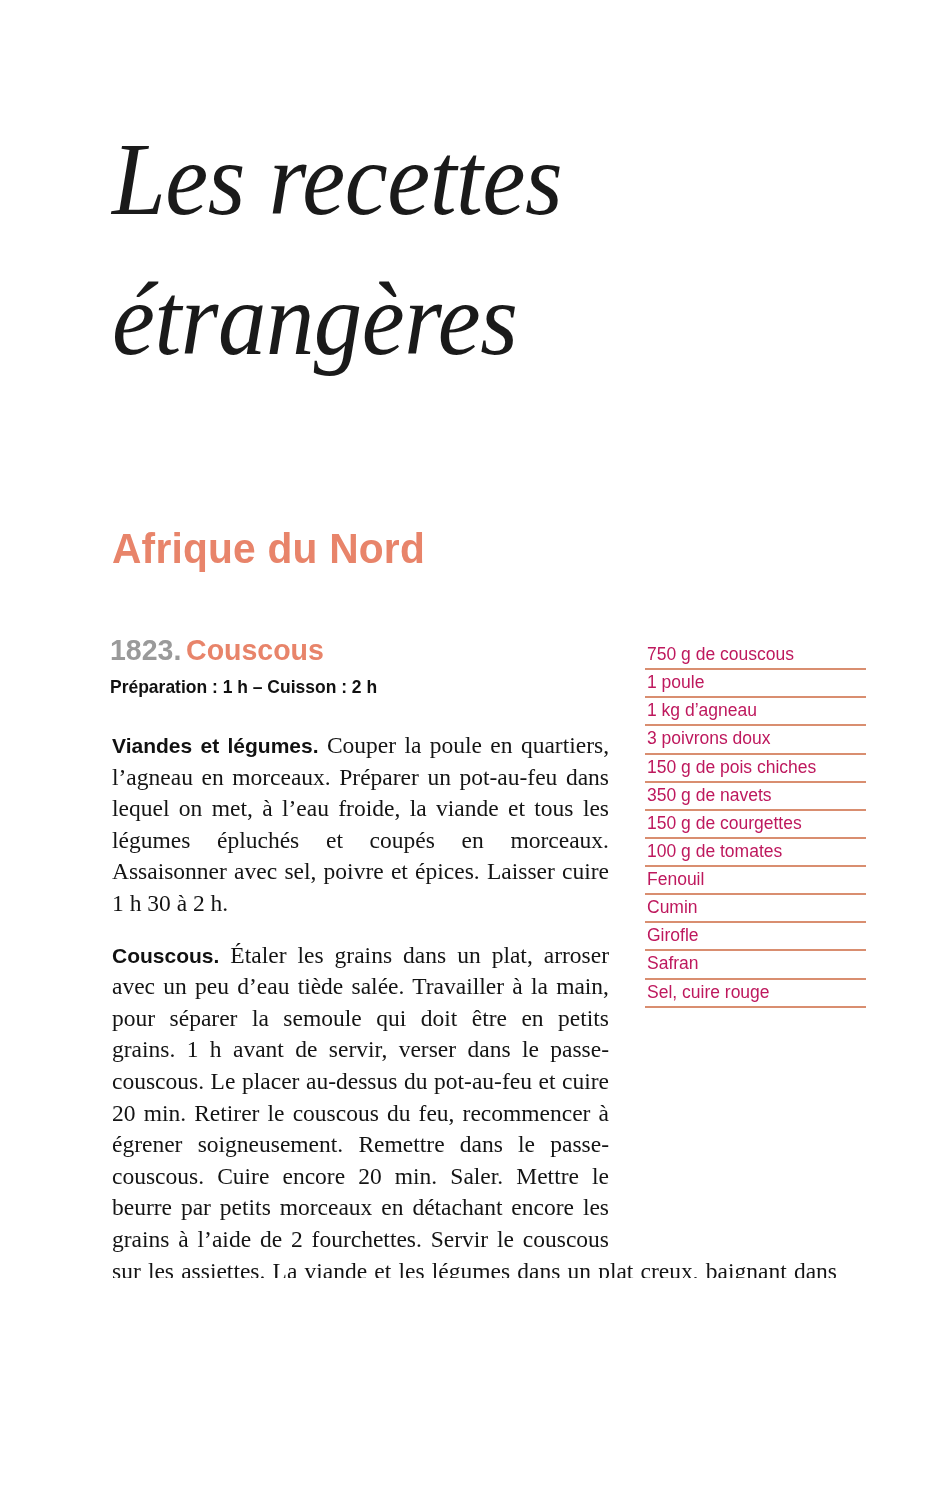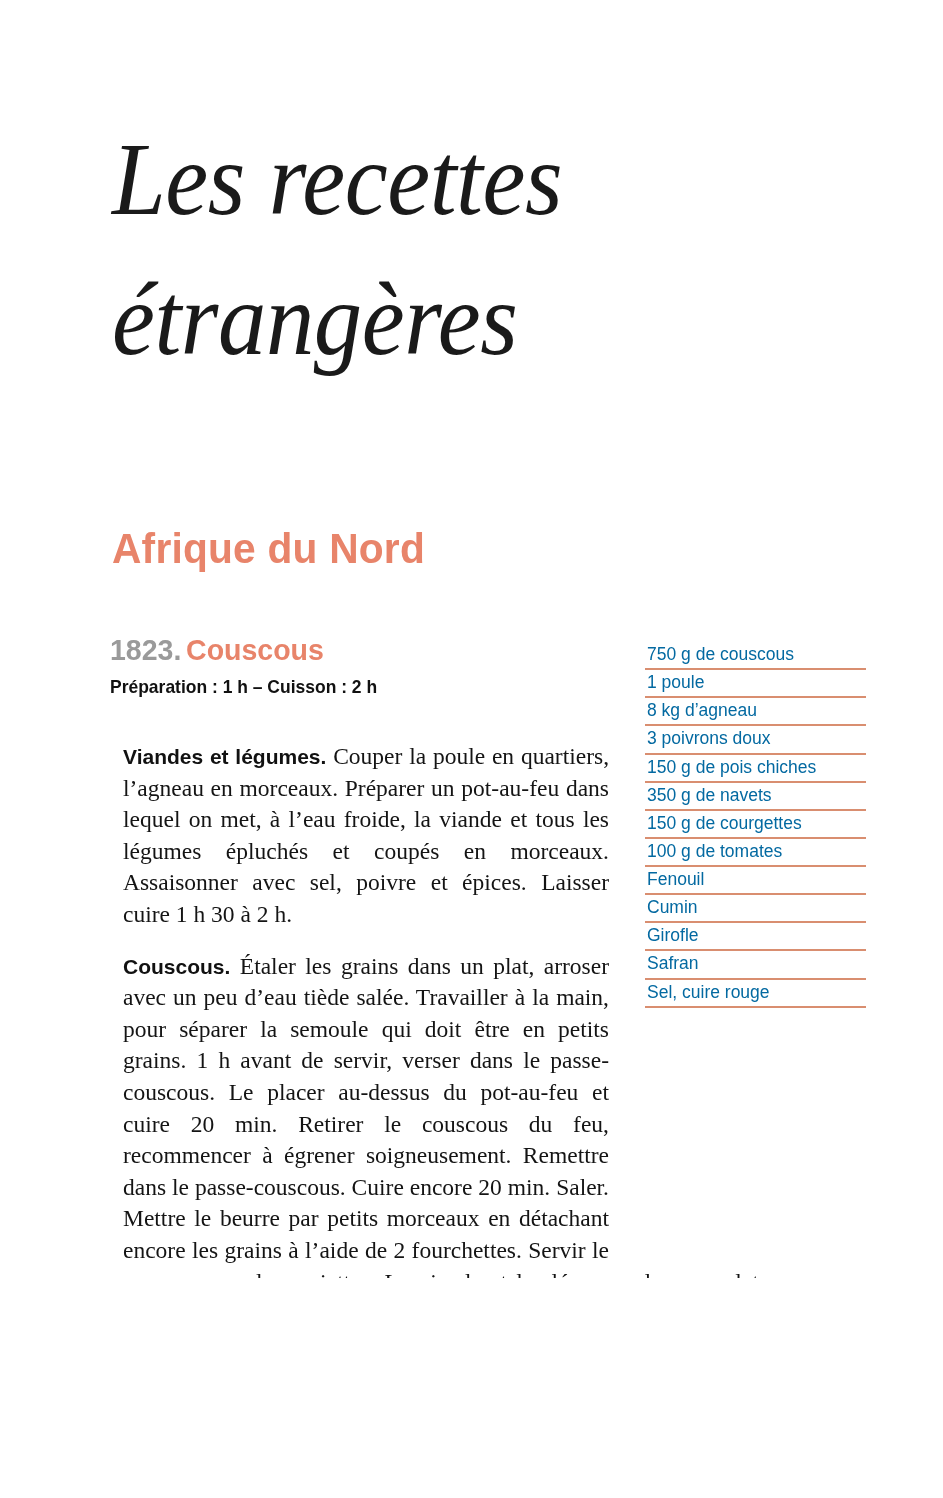--- a/index.html
+++ b/index.html
@@ -92,21 +92,21 @@
     left: 645px;
     top: 642px;
     width: 221px;
   }
 
   .ingredient-row {
     font-family: "Liberation Sans", "DejaVu Sans", sans-serif;
     font-weight: 400;
     font-size: 17.5px;
     line-height: 1.15;
-    color: #0369a1;
+    color: #be185d;
     padding: 2px 0 4px 2px;
     border-bottom: 2px solid #d98e70;
     white-space: nowrap;
     transform-origin: left center;
   }
 
   
   .body-text {
     position: absolute;
     left: 108px;
@@ -122,21 +122,21 @@
   }
 
   
   .cutout {
     float: right;
     width: 232px;
     height: 527px;
     shape-outside: content-box;
   }
 
-  .para { margin: 15px; }
+  .para { margin: 4px; }
   .para + .para { margin-top: 20px; }
 
   .run-in {
     font-family: "Liberation Sans", "DejaVu Sans", sans-serif;
     font-weight: 700;
     font-size: 21px;
     color: #111111;
   }
 </style>
 </head>
@@ -152,21 +152,21 @@
   <div class="region-heading">Afrique du Nord</div>
 
   <div class="recipe-head">
     <span class="recipe-number">1823.</span><span class="recipe-title">Couscous</span>
   </div>
   <div class="recipe-times">Préparation : 1 h – Cuisson : 2 h</div>
 
   <div class="ingredients">
       <div class="ingredient-row">750 g de couscous</div>
       <div class="ingredient-row">1 poule</div>
-      <div class="ingredient-row">8 kg d’agneau</div>
+      <div class="ingredient-row">1 kg d’agneau</div>
       <div class="ingredient-row">3 poivrons doux</div>
       <div class="ingredient-row">150 g de pois chiches</div>
       <div class="ingredient-row">350 g de navets</div>
       <div class="ingredient-row">150 g de courgettes</div>
       <div class="ingredient-row">100 g de tomates</div>
       <div class="ingredient-row">Fenouil</div>
       <div class="ingredient-row">Cumin</div>
       <div class="ingredient-row">Girofle</div>
       <div class="ingredient-row">Safran</div>
       <div class="ingredient-row">Sel, cuire rouge</div>

